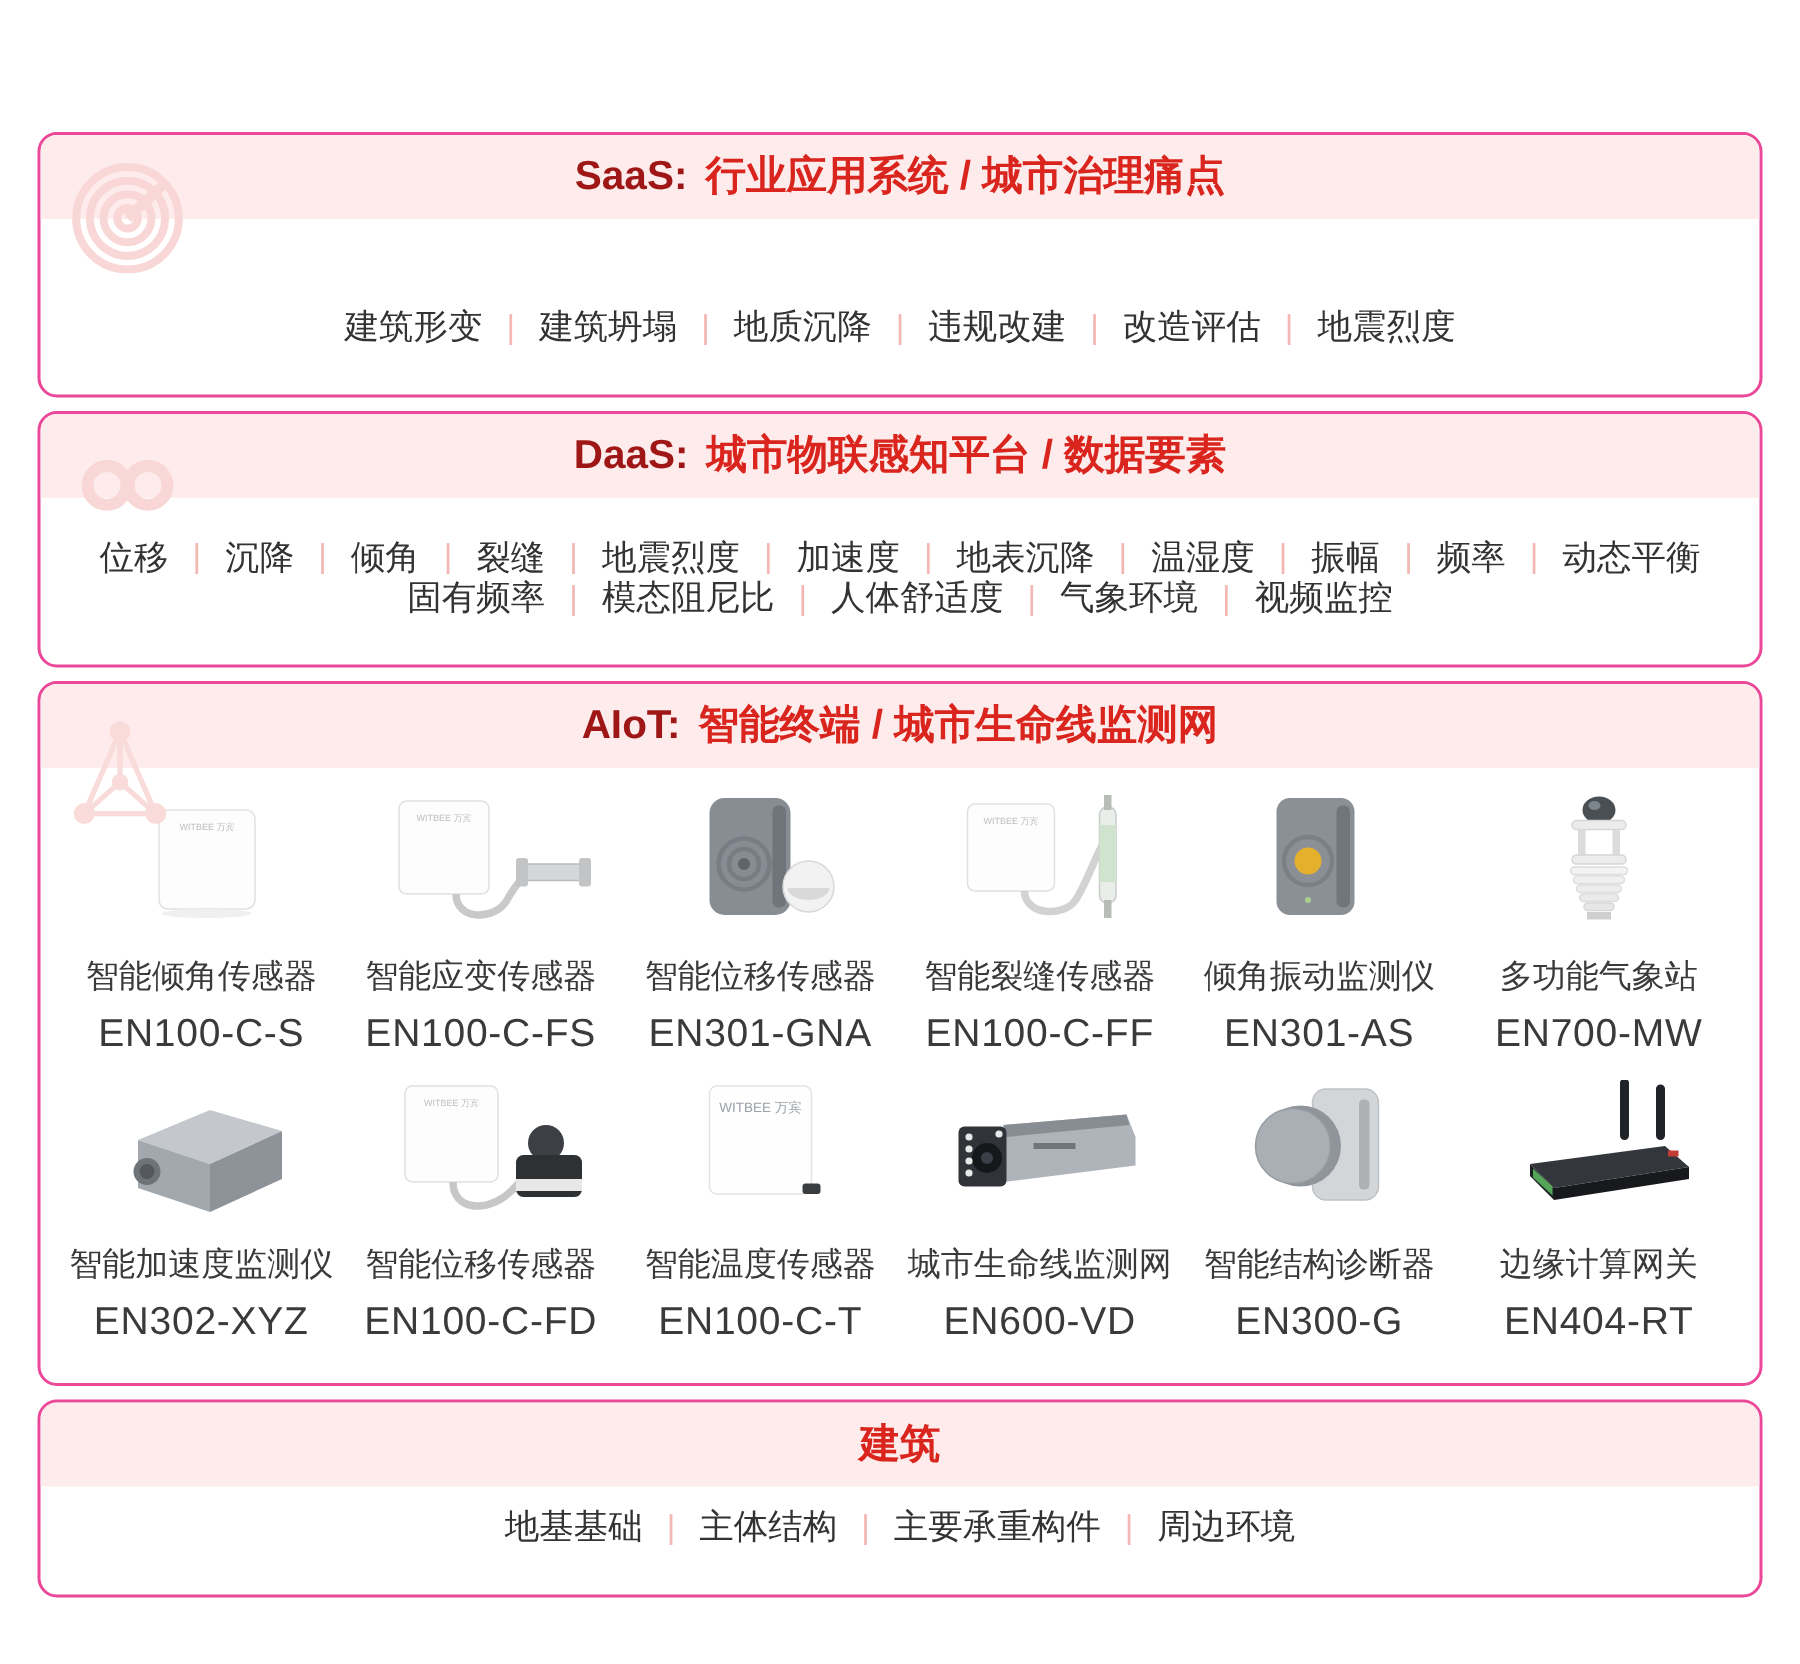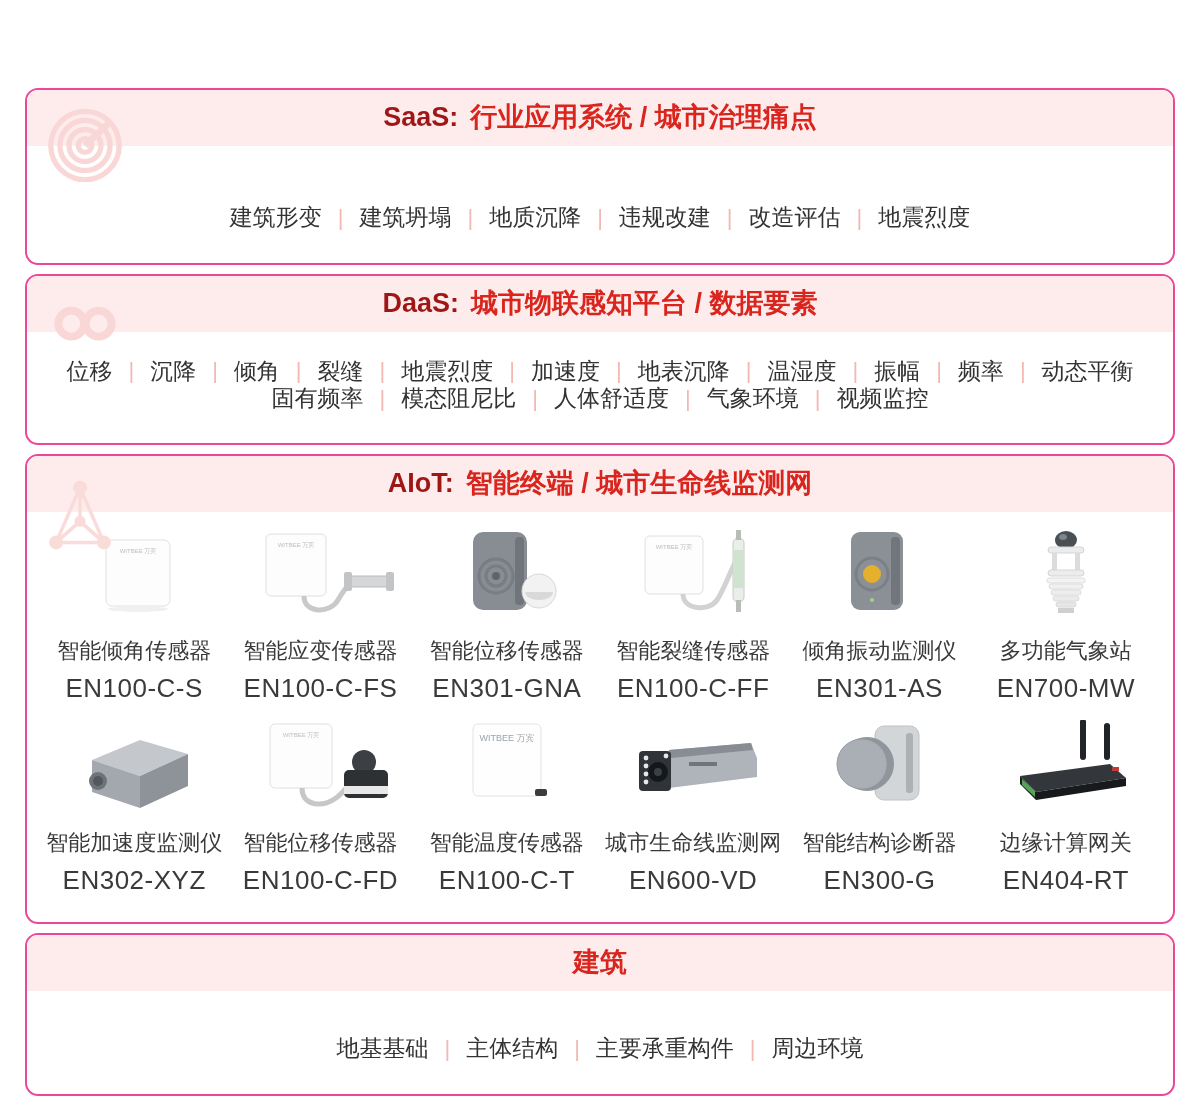--- a/index.html
+++ b/index.html
@@ -6,21 +6,21 @@
   body{width:1200px;height:1109px;position:relative;font-family:"Liberation Sans","DejaVu Sans",sans-serif;overflow:hidden;}
   .stack{position:absolute;left:25px;top:88px;width:1150px;display:flex;flex-direction:column;gap:9px;}
   .card{position:relative;border:2px solid #ec4899;border-radius:13px;background:#ffffff;overflow:hidden;}
   .band{background:#fdeceb;text-align:center;padding:12px 0 13px;font-size:27px;font-weight:bold;line-height:1.15;}
   .band .prefix{color:#9e1716;margin-right:12px;}
   .band .title{color:#d9251d;}
   .items-row{display:flex;justify-content:center;align-items:center;font-size:23px;color:#333333;line-height:1.2;flex-wrap:wrap;}
   .items-row .sep{color:#f3b7b4;padding:0 16px;font-size:22px;font-weight:400;}
   .rows{display:flex;flex-direction:column;padding:26px 0 30px;}
   #saas .items-row{padding:29px 0 31px;margin-top:29px;}
-  #building .items-row{padding:44px 0 31px;}
+  #building .items-row{padding:13px 0 31px;}
   .watermark{position:absolute;pointer-events:none;}
   #saas .watermark{left:20px;top:16px;width:76px;height:76px;}
   #daas .watermark{left:22px;top:26px;width:72px;height:46px;}
   #aiot .watermark{left:18px;top:22px;width:70px;height:82px;}
   .grid{display:grid;grid-template-columns:repeat(6,1fr);row-gap:16px;padding:16px 14px 26px;}
   .cell{display:flex;flex-direction:column;align-items:center;}
   .cell .img{height:100px;display:flex;align-items:flex-end;justify-content:center;}
   .cell .img svg{width:160px;height:100px;display:block;}
   .cell .pname{font-size:22px;color:#3a3a3a;margin-top:8px;white-space:nowrap;}
   .cell .pmodel{font-size:26px;color:#3a3a3a;margin-top:7px;letter-spacing:.5px;white-space:nowrap;}

